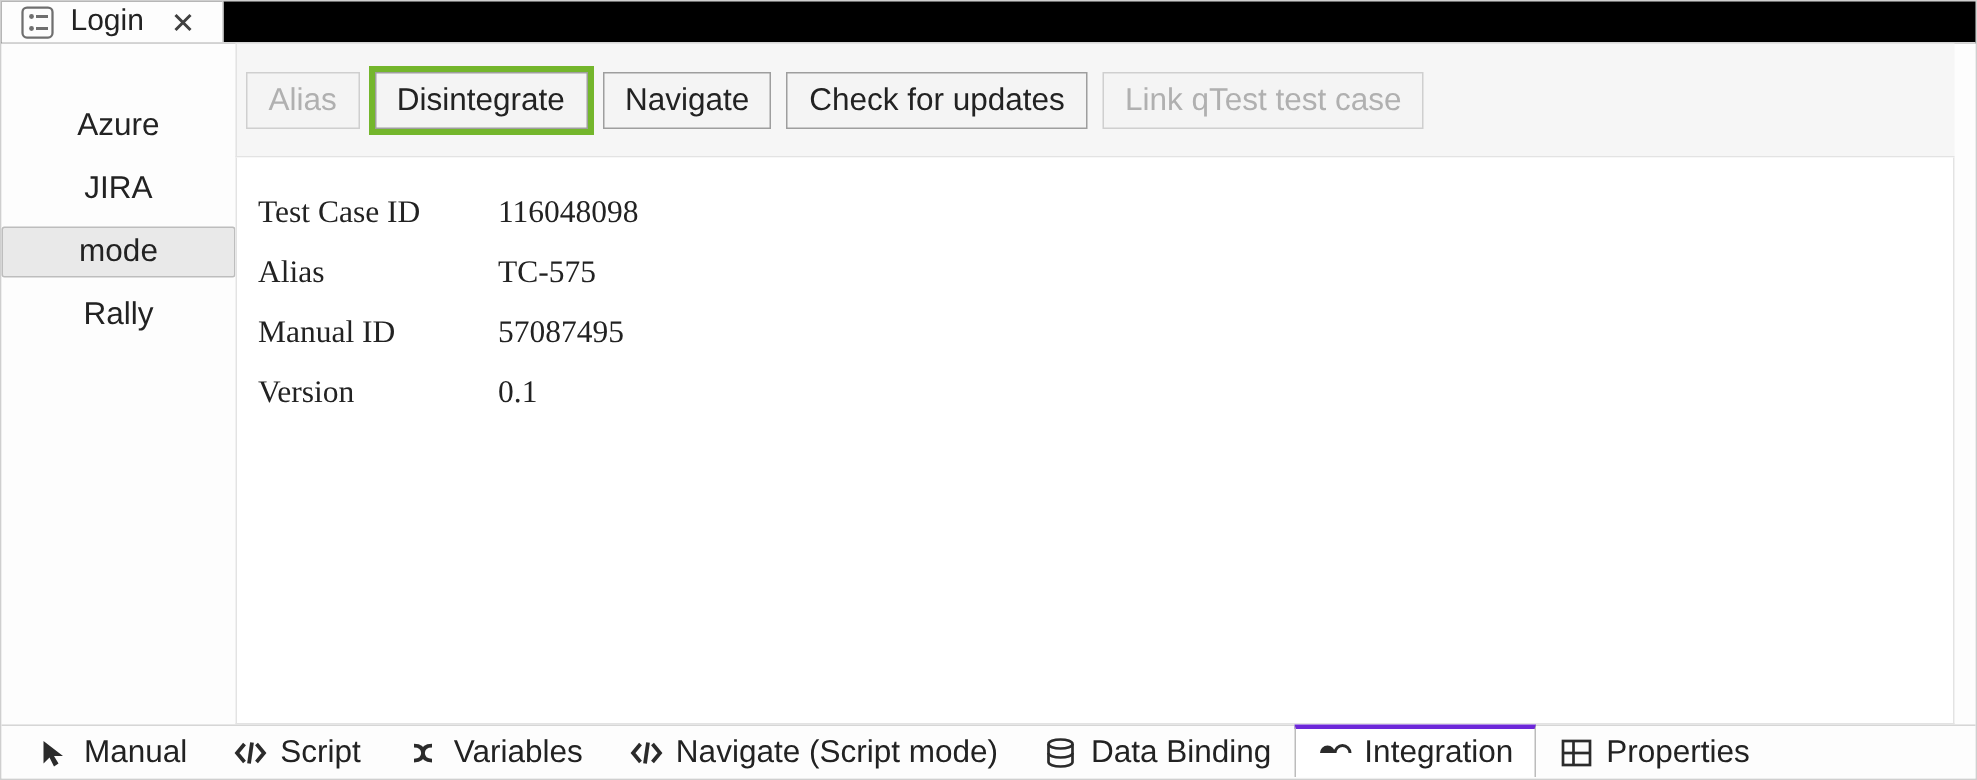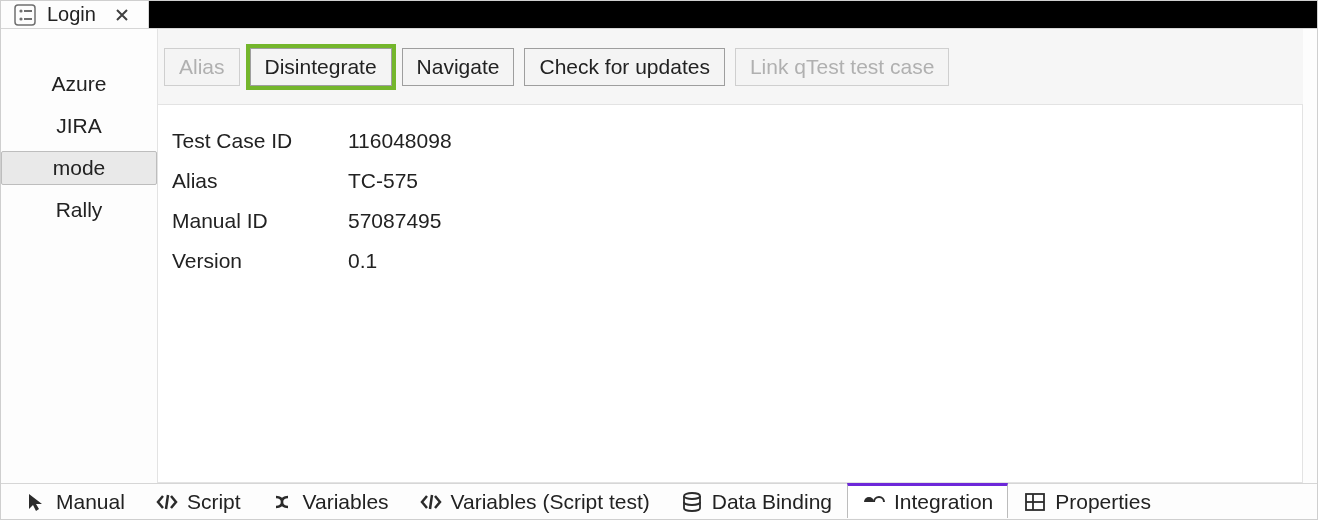--- a/index.html
+++ b/index.html
@@ -101,23 +101,24 @@
   .content-panel {
     flex: 1;
     background: #fff;
     border: 1px solid #e3e3e3;
     border-top: none;
     padding: 16px 14px;
     min-height: 0;
   }
   .kv-row {
     display: flex;
-    gap: 16px;
+    gap: 0;
     line-height: 40px;
     font-size: 21px;
+    font-family: Liberation Serif, serif;
   }
   .kv-row .k { width: 160px; }
   
   .bottom-tabbar {
     height: 36px;
     background: #fdfdfd;
     border-top: 1px solid #d6d6d6;
     display: flex;
     align-items: stretch;
     padding-left: 8px;
@@ -237,21 +238,21 @@
     </div>
 
     <div class="btab">
       <span class="icon">
         <svg width="22" height="20" viewBox="0 0 22 20">
             <path d="M7 4 L2 10 L7 16" fill="none" stroke="#2b2b2b" stroke-width="2.5"></path>
             <path d="M15 4 L20 10 L15 16" fill="none" stroke="#2b2b2b" stroke-width="2.5"></path>
             <path d="M12 3 L10 17" stroke="#2b2b2b" stroke-width="2.5"></path>
           </svg>
       </span>
-      <span>Variables (Script test)</span>
+      <span>Navigate (Script mode)</span>
     </div>
 
     <div class="btab">
       <span class="icon">
         <svg width="22" height="22" viewBox="0 0 22 22">
           <ellipse cx="11" cy="5" rx="8" ry="3" fill="none" stroke="#2b2b2b" stroke-width="1.8"></ellipse>
           <path d="M3 5 V17 A8 3 0 0 0 19 17 V5" fill="none" stroke="#2b2b2b" stroke-width="1.8"></path>
           <path d="M3 11 A8 3 0 0 0 19 11" fill="none" stroke="#2b2b2b" stroke-width="1.8"></path>
         </svg>
       </span>

